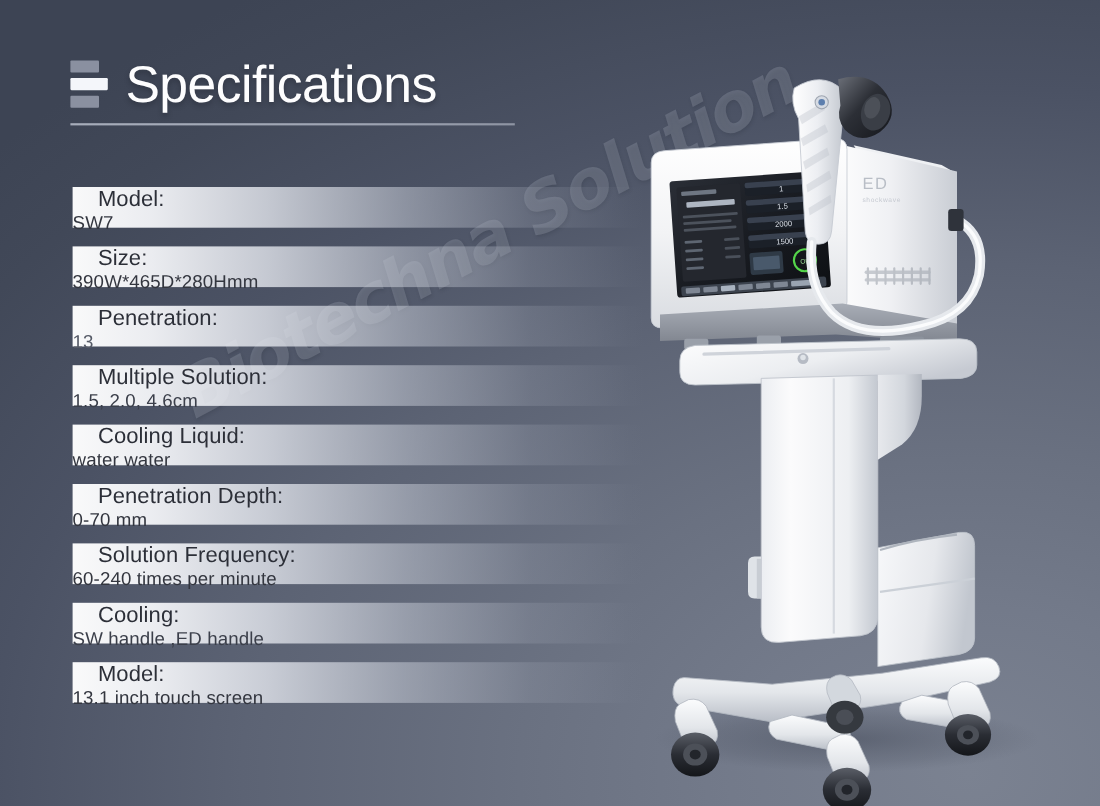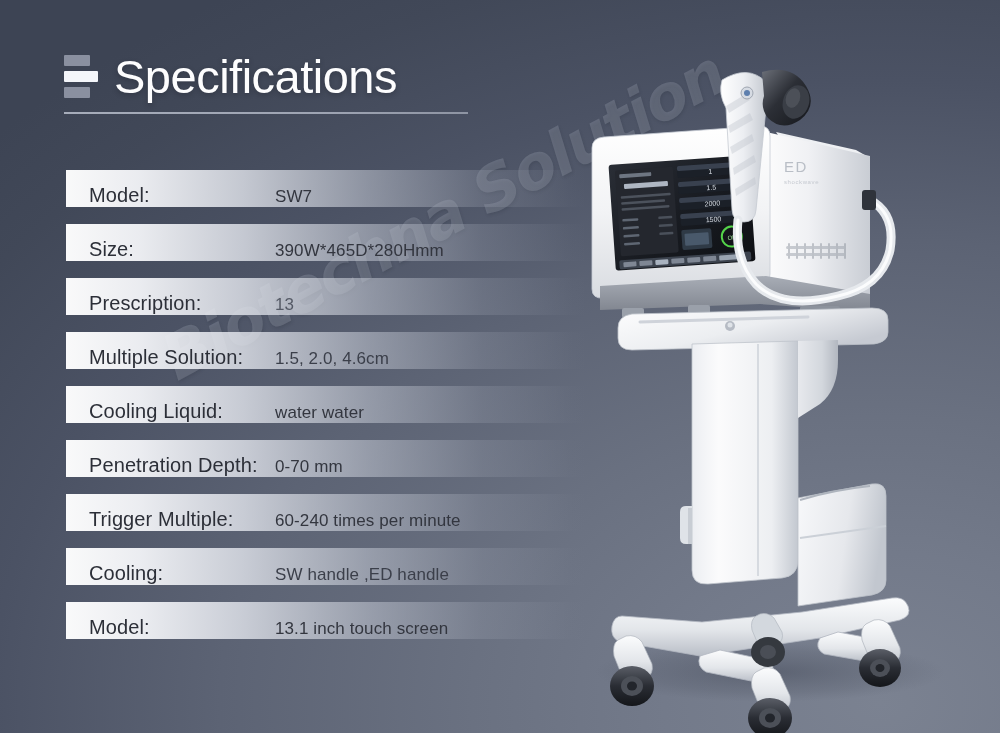--- a/index.html
+++ b/index.html
@@ -39,21 +39,21 @@
   }
   #title-underline{
     margin-top:12px;height:2px;width:404px;
     background:linear-gradient(90deg,#b9bfcc 0%,#aeb4c2 65%,#9aa0ae 100%);
     opacity:.85;
   }
   
   #spec-list{position:absolute;left:66px;top:170px;width:520px;}
   .spec-row{
     position:relative;height:37px;margin-bottom:17px;
-    display:flex;align-items:flex-end;
+    display:flex;align-items:flex-start;flex-direction:column;
   }
   .spec-row .bar{
     position:absolute;left:0;top:0;height:37px;width:100%;
     background:linear-gradient(90deg,
       rgba(255,255,255,0.97) 0%,
       rgba(247,248,251,0.93) 14%,
       rgba(228,231,238,0.80) 34%,
       rgba(196,201,212,0.55) 58%,
       rgba(160,166,180,0.26) 80%,
       rgba(130,137,152,0.04) 97%,
@@ -104,21 +104,21 @@
     </div>
 
     <div class="spec-row">
       <div class="bar"></div>
       <div class="spec-label">Size:</div>
       <div class="spec-value">390W*465D*280Hmm</div>
     </div>
 
     <div class="spec-row dim">
       <div class="bar"></div>
-      <div class="spec-label">Prescription:</div>
+      <div class="spec-label">Penetration:</div>
       <div class="spec-value">13</div>
     </div>
 
     <div class="spec-row light">
       <div class="bar"></div>
       <div class="spec-label">Multiple Solution:</div>
       <div class="spec-value">1.5, 2.0, 4.6cm</div>
     </div>
 
     <div class="spec-row">
@@ -128,21 +128,21 @@
     </div>
 
     <div class="spec-row">
       <div class="bar"></div>
       <div class="spec-label">Penetration Depth:</div>
       <div class="spec-value">0-70 mm</div>
     </div>
 
     <div class="spec-row">
       <div class="bar"></div>
-      <div class="spec-label">Trigger Multiple:</div>
+      <div class="spec-label">Solution Frequency:</div>
       <div class="spec-value">60-240 times per minute</div>
     </div>
 
     <div class="spec-row light">
       <div class="bar"></div>
       <div class="spec-label">Cooling:</div>
       <div class="spec-value">SW handle ,ED handle</div>
     </div>
 
     <div class="spec-row">

